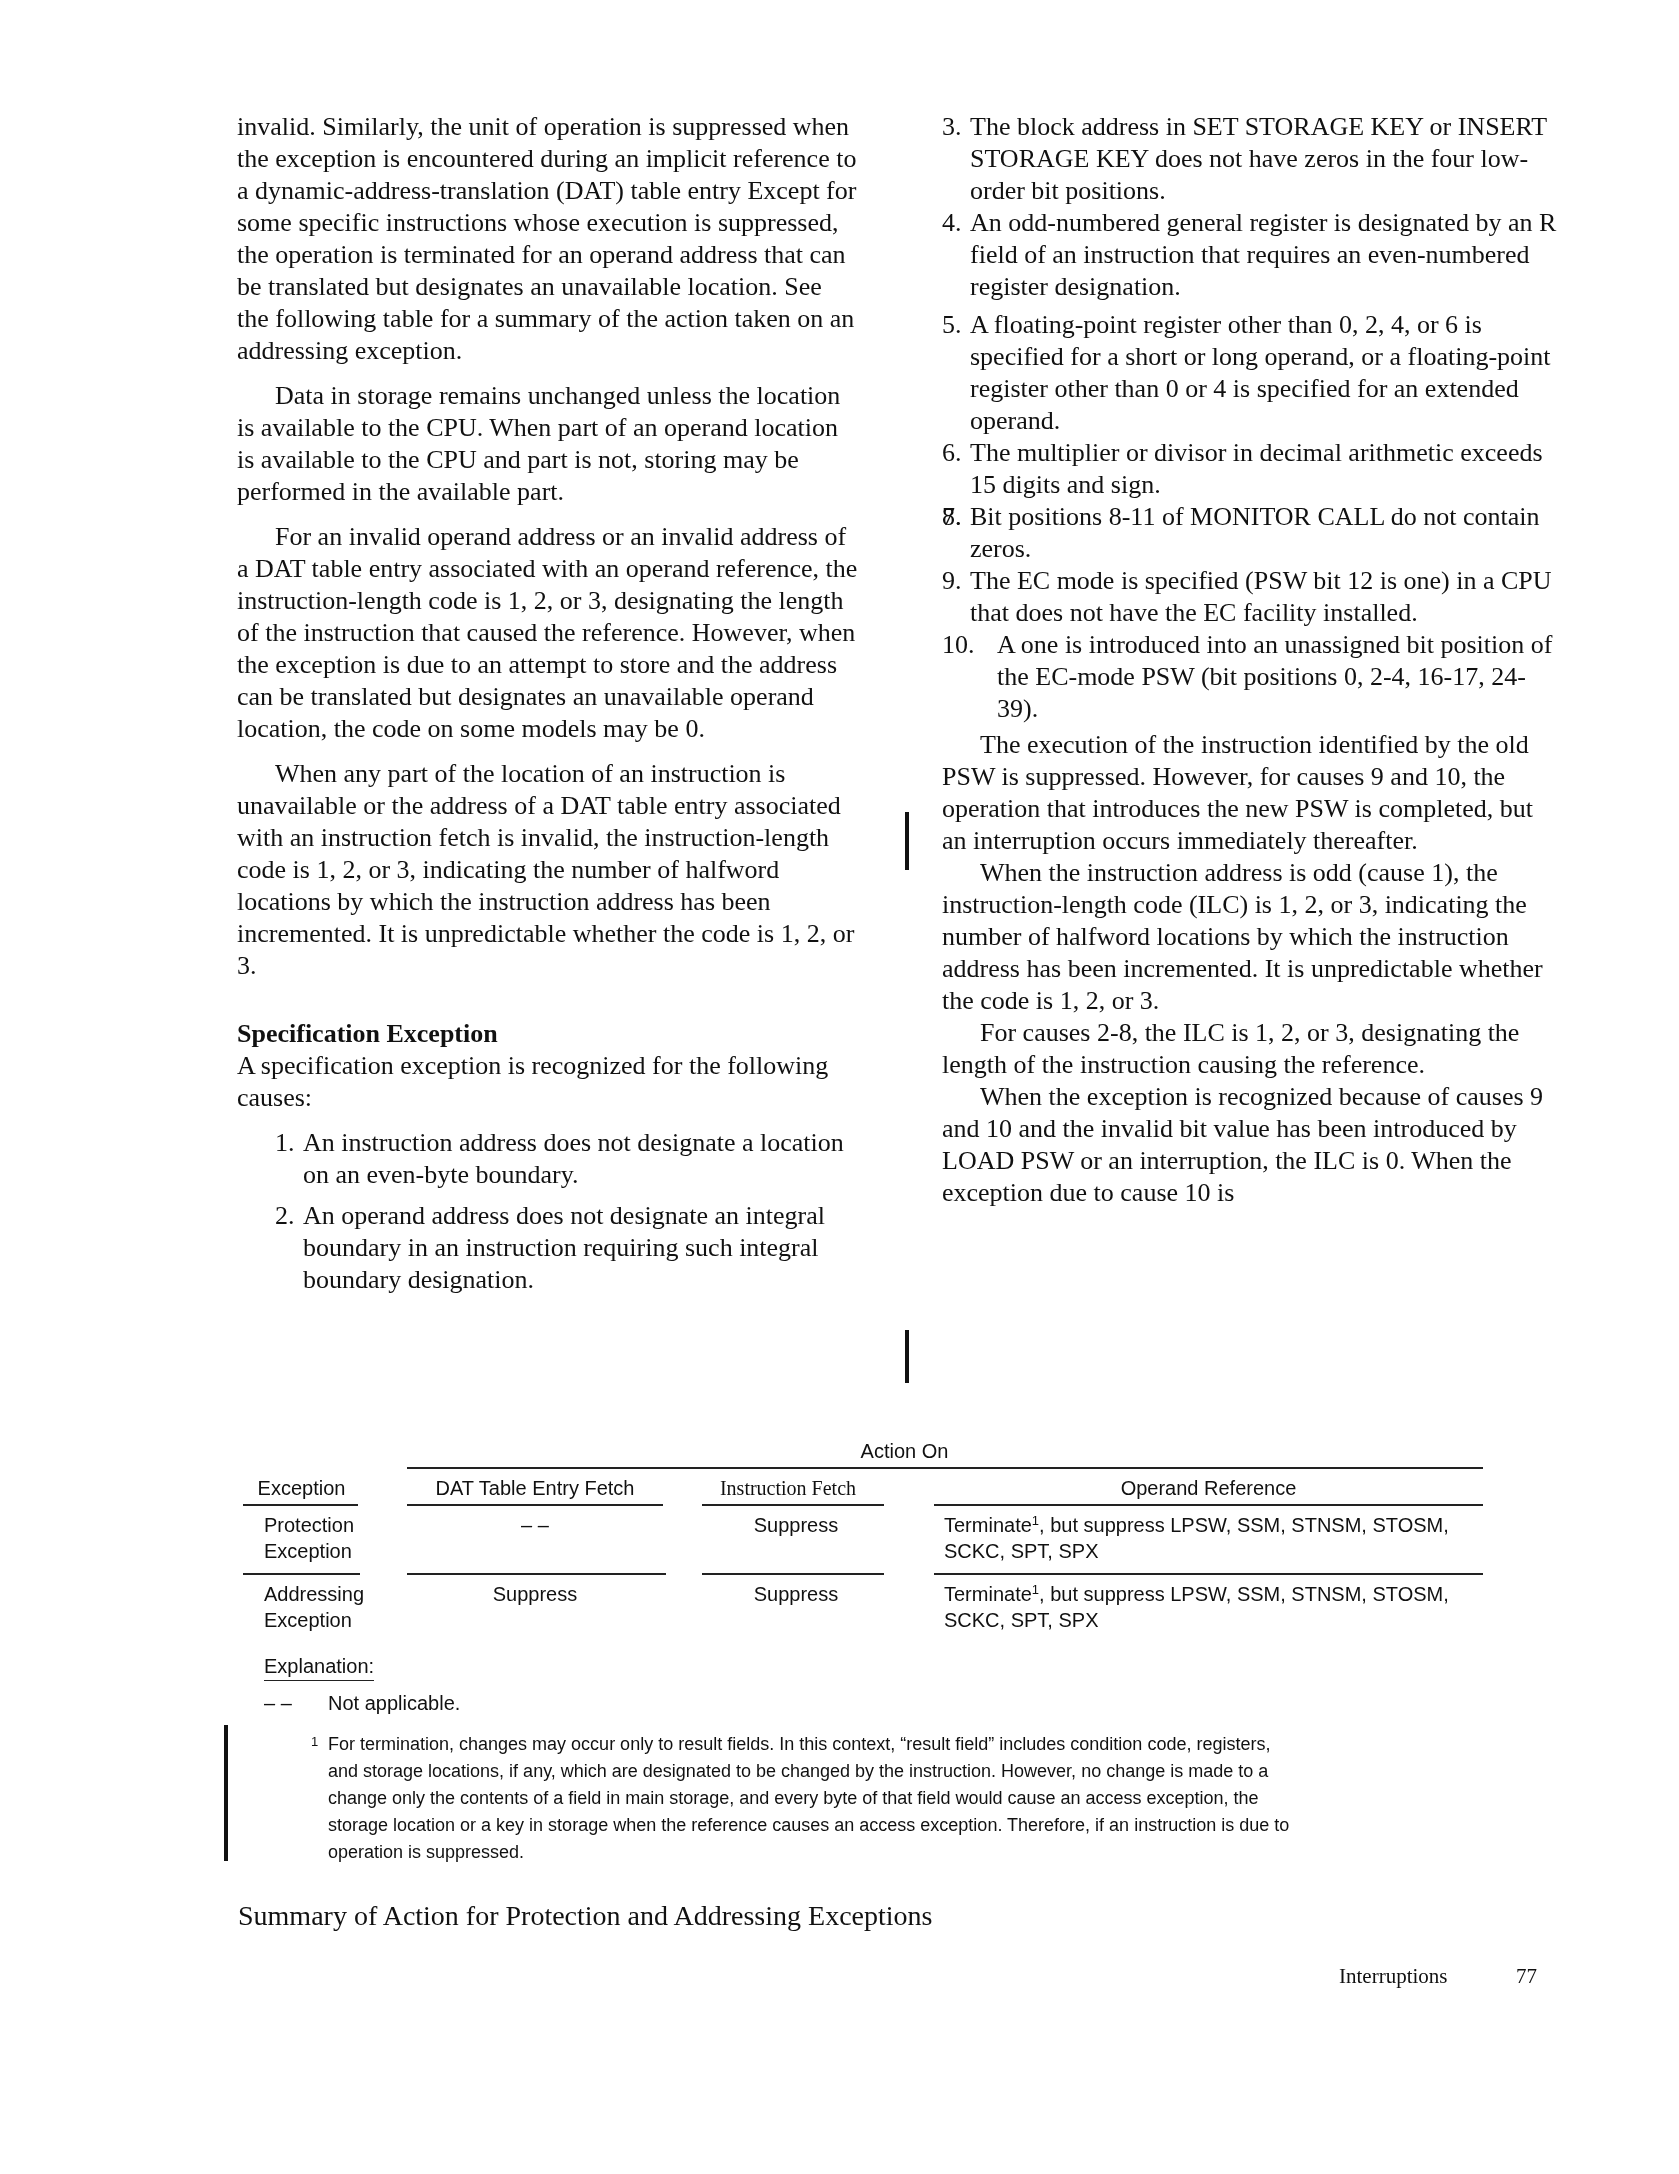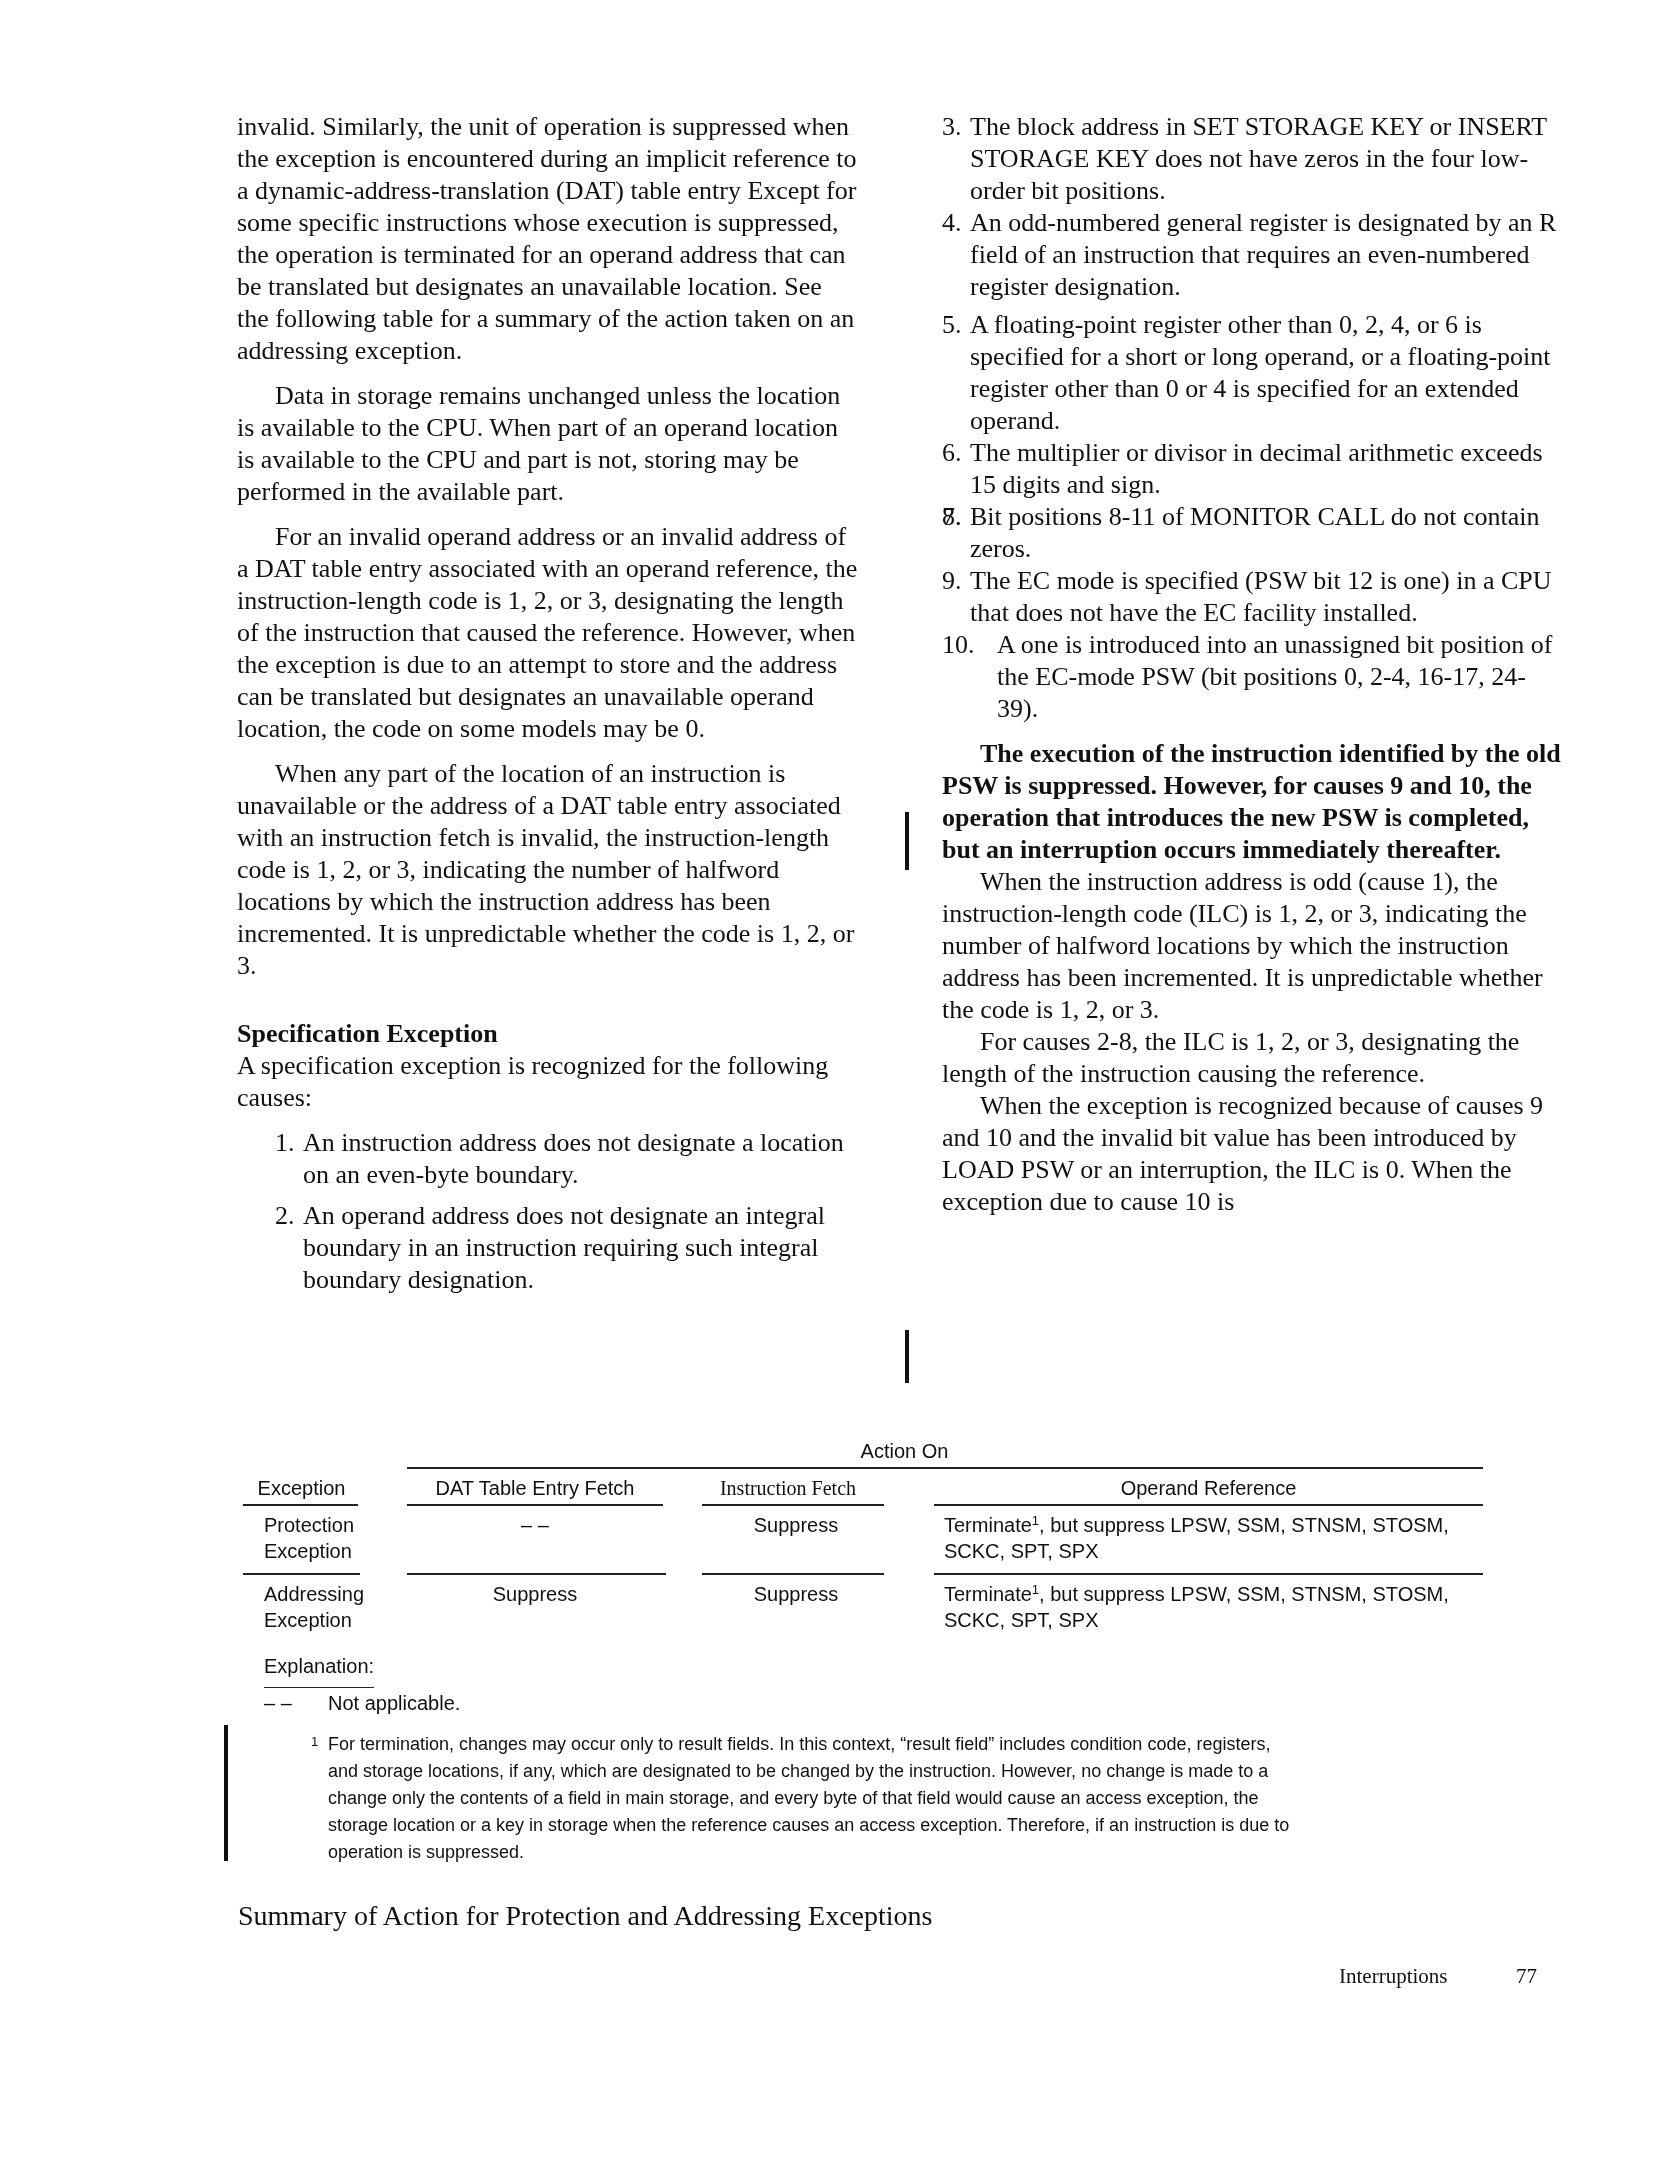--- a/index.html
+++ b/index.html
@@ -29,21 +29,21 @@
 
   
   .tbl { position: absolute; font-size: 20px; line-height: 26px; }
   .rule { position: absolute; height: 1.9px; background: #222; }
   .cell { position: absolute; }
   .center { text-align: center; }
 
   .caption { position: absolute; left: 238px; top: 1900px; font-size: 28px; }
   .footer { position: absolute; top: 1964px; font-size: 21px; }
   .sup { font-size: 13px; vertical-align: top; position: relative; top: -3.8px; }
-  .underline-rule { border-bottom: 1.9px solid #222; padding-bottom: 10px; }
+  .underline-rule { border-bottom: 1.9px solid #222; padding-bottom: 3px; }
 </style>
 </head>
 <body>
 
 <div class="col col-left serif">
   <p style="text-align:left;">invalid. Similarly, the unit of operation is suppressed when the exception is encountered during an implicit reference to a dynamic-address-translation (DAT) table entry  Except for some specific instructions whose execution is suppressed, the operation is terminated for an operand address that can be translated but designates an unavailable location. See the following table for a summary of the action taken on an addressing exception.</p>
   <p class="indent gap">Data in storage remains unchanged unless the location is available to the CPU. When part of an operand location is available to the CPU and part is not, storing may be performed in the available part.</p>
   <p class="indent gap">For an invalid operand address or an invalid address of a DAT table entry associated with an operand reference, the instruction-length code is 1, 2, or 3, designating the length of the instruction that caused the reference. However, when the exception is due to an attempt to store and the address can be translated but designates an unavailable operand location, the code on some models may be 0.</p>
   <p class="indent gap">When any part of the location of an instruction is unavailable or the address of a DAT table entry associated with an instruction fetch is invalid, the instruction-length code is 1, 2, or 3, indicating the number of halfword locations by which the instruction address has been incremented. It is unpredictable whether the code is 1, 2, or 3.</p>
   <p class="heading">Specification  Exception</p>
@@ -64,21 +64,21 @@
   <ul class="list tight" style="margin-top:0;">
     <li><span class="num">3.</span><span>The block address in SET STORAGE KEY or INSERT STORAGE KEY does not have zeros in the four low-order bit positions.</span></li>
     <li><span class="num">4.</span><span>An odd-numbered general register is designated by an R field of an instruction that requires an even-numbered register designation.</span></li>
     <li style="margin-top:5.6px;"><span class="num">5.</span><span>A floating-point register other than 0, 2, 4, or 6 is specified for a short or long operand, or a floating-point register other than 0 or 4 is specified for an extended operand.</span></li>
     <li><span class="num">6.</span><span>The multiplier or divisor in decimal arithmetic exceeds 15 digits and sign.</span></li>
     <li><span class="num">7.</span></li>
     <li><span class="num">8.</span><span>Bit positions 8-11 of MONITOR CALL do not contain zeros.</span></li>
     <li><span class="num">9.</span><span>The EC mode is specified (PSW bit 12 is one) in a CPU that does not have the EC facility installed.</span></li>
     <li class="wide"><span class="num">10.</span><span>A one is introduced into an unassigned bit position of the EC-mode PSW (bit positions 0, 2-4, 16-17, 24-39).</span></li>
   </ul>
-  <p class="indent" style="margin-top:13px;font-weight:bold;">The execution of the instruction identified by the old PSW is suppressed. However, for causes 9 and 10, the operation that introduces the new PSW is completed, but an interruption occurs immediately thereafter.</p>
+  <p class="indent" style="margin-top:4px;">The execution of the instruction identified by the old PSW is suppressed. However, for causes 9 and 10, the operation that introduces the new PSW is completed, but an interruption occurs immediately thereafter.</p>
   <p class="indent">When the instruction address is odd (cause 1), the instruction-length code (ILC) is 1, 2, or 3, indicating the number of halfword locations by which the instruction address has been incremented.  It is unpredictable whether the code is 1, 2, or 3.</p>
   <p class="indent">For causes 2-8, the ILC is 1, 2, or 3, designating the length of the instruction causing the reference.</p>
   <p class="indent">
     <span>When the exception is recognized because of causes 9 and 10 and the invalid bit value has been</span>
     <span>introduced by LOAD PSW or an interruption, the ILC is 0. When the exception due to cause 10 is</span>
   </p>
 </div>
 
 <div class="change-bar" style="left:905px; top:812px; height:58px;"></div>
 <div class="change-bar" style="left:905px; top:1330px; height:53px;"></div>

